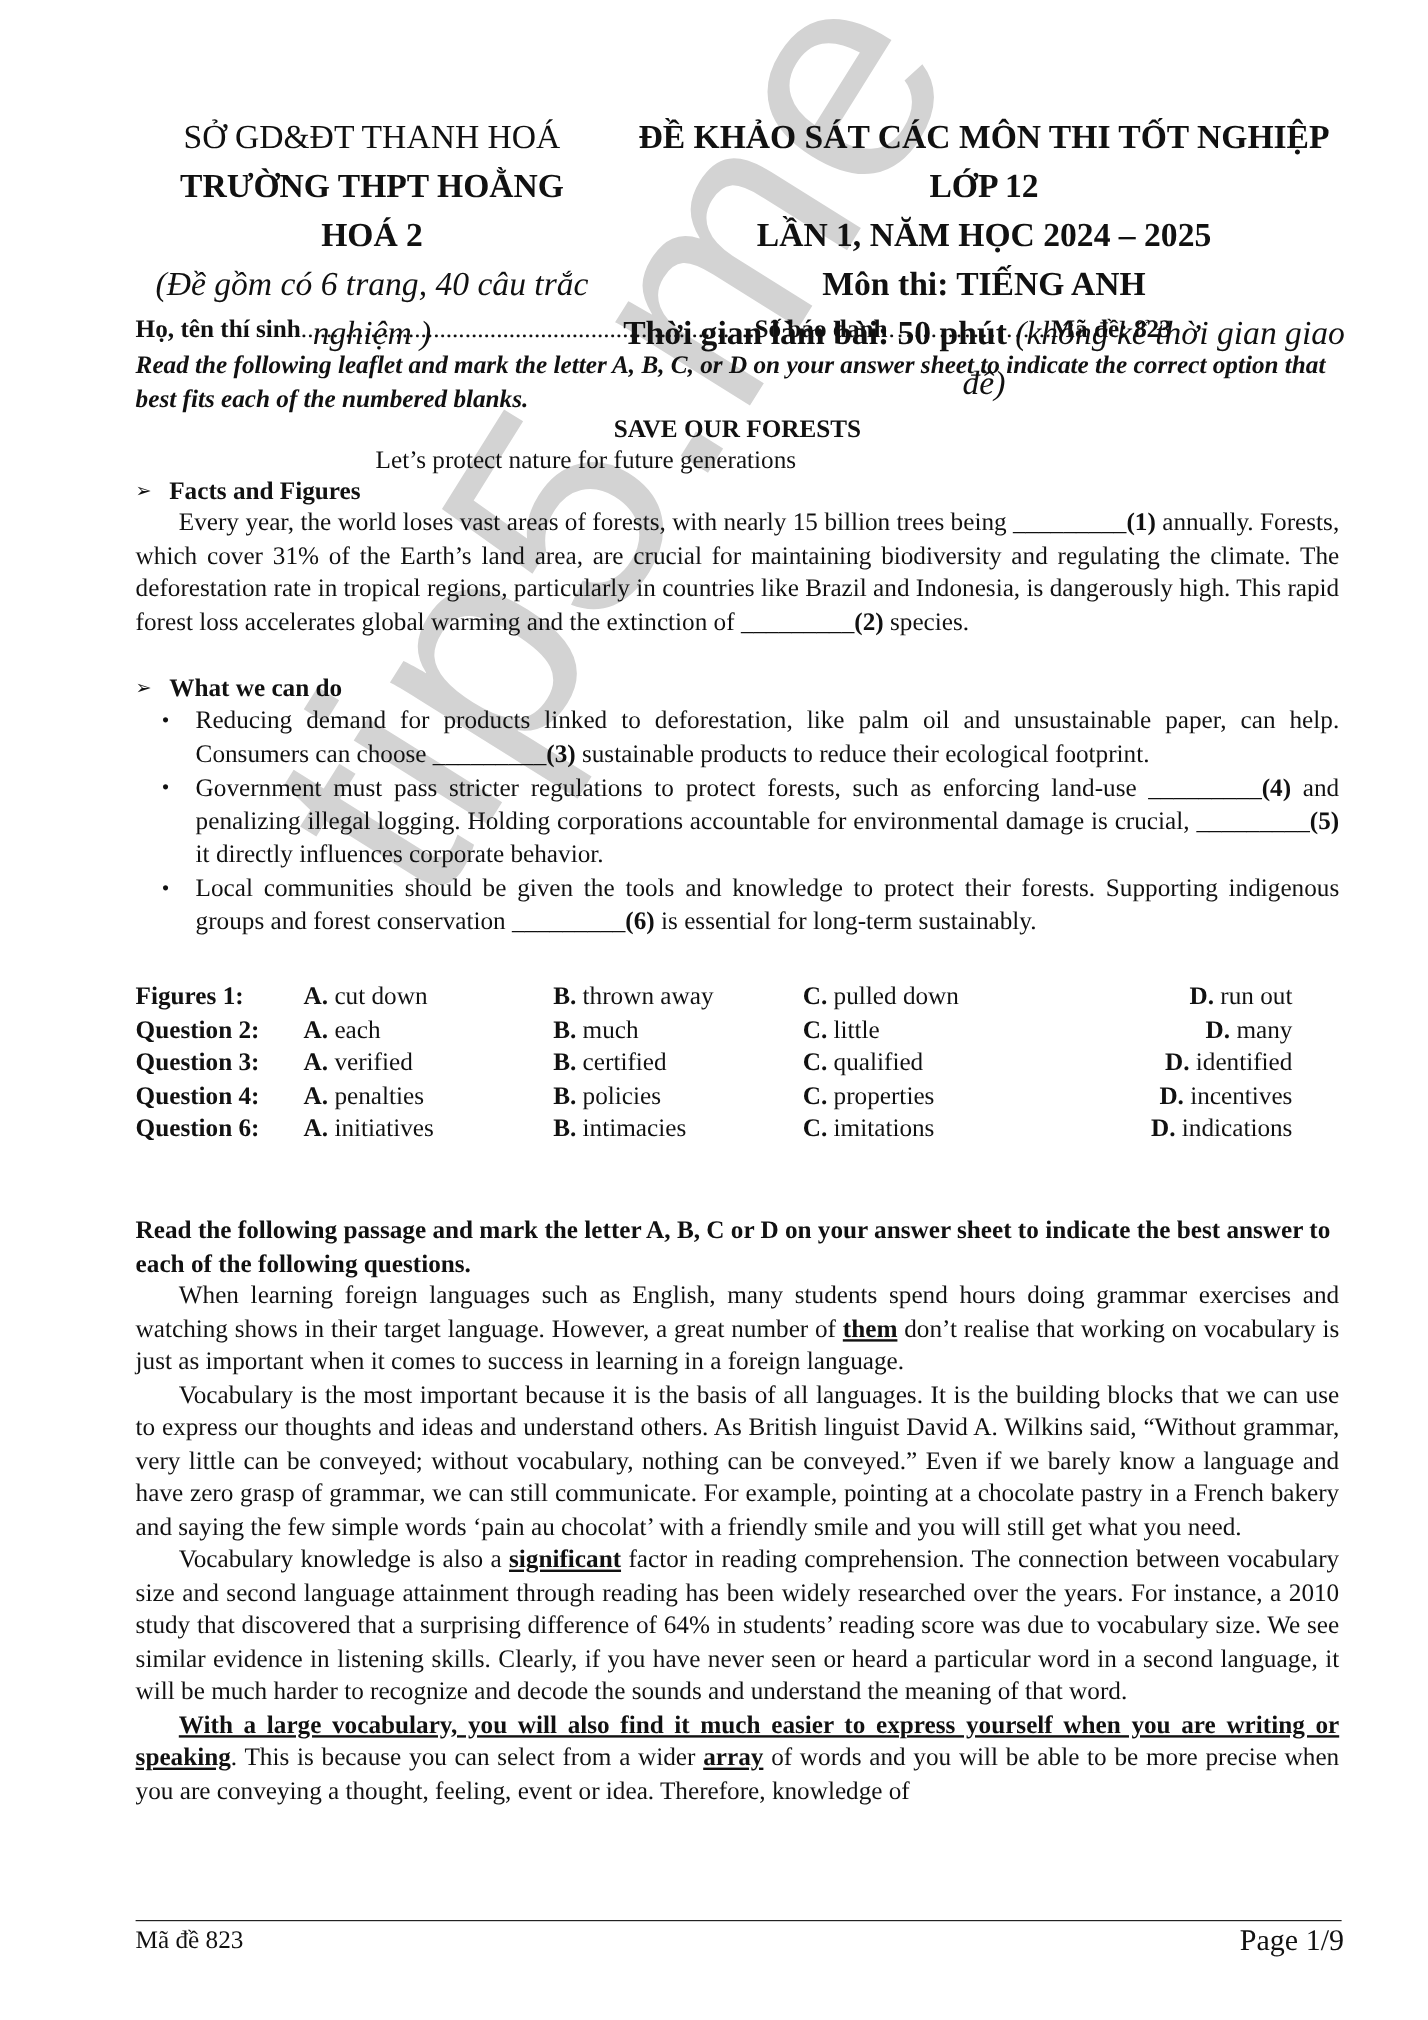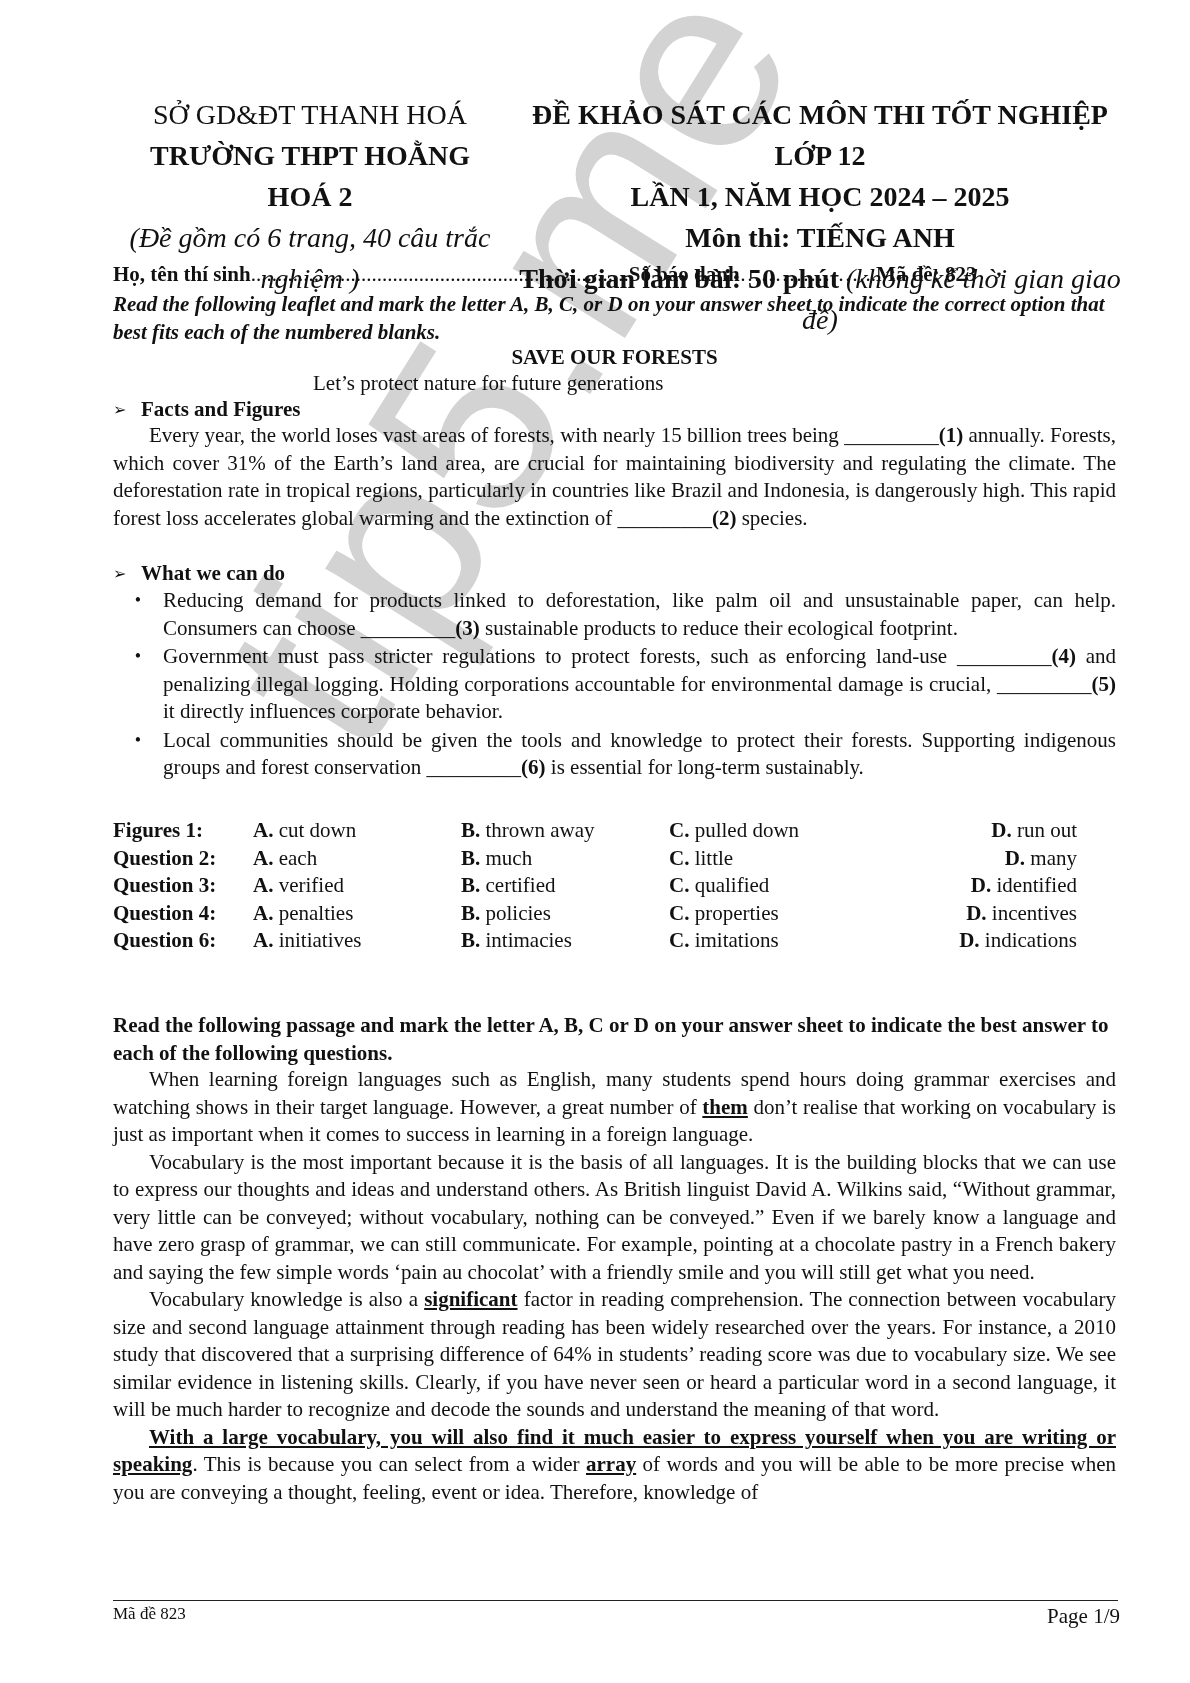--- a/index.html
+++ b/index.html
@@ -25,22 +25,22 @@
   .bullet { width: 50px; text-align: center; flex: none; font-size: 18px; }
   .bullet-text { flex: 1; text-align: justify; }
   .u { text-decoration: underline; }
   .indent { text-indent: 36px; }
   .qtable { position: absolute; left: 113px; top: 817px; font-size: 21px; line-height: 27.6px; }
   .qrow { display: flex; }
   .qlabel { width: 140px; font-weight: bold; }
   .qopt { width: 208px; }
   .qopt.last { width: 200px; text-align: right; }
   .footer-line { position: absolute; left: 113px; top: 1600px; width: 1005px; height: 0; border-top: 1.5px solid #222; }
-  .footer-left { position: absolute; left: 113px; top: 1604px; font-size: 17px; }
-  .footer-right { position: absolute; right: 70px; top: 1604px; font-size: 21px; }
+  .footer-left { position: absolute; left: 113px; top: 1604px; font-size: 21px; }
+  .footer-right { position: absolute; right: 70px; top: 1604px; font-size: 25px; }
 </style>
 </head>
 <body>
 
 <div class="page">
   <div class="watermark">tip5.me</div>
 
   <div class="content">
 
     <div class="hdr left">

